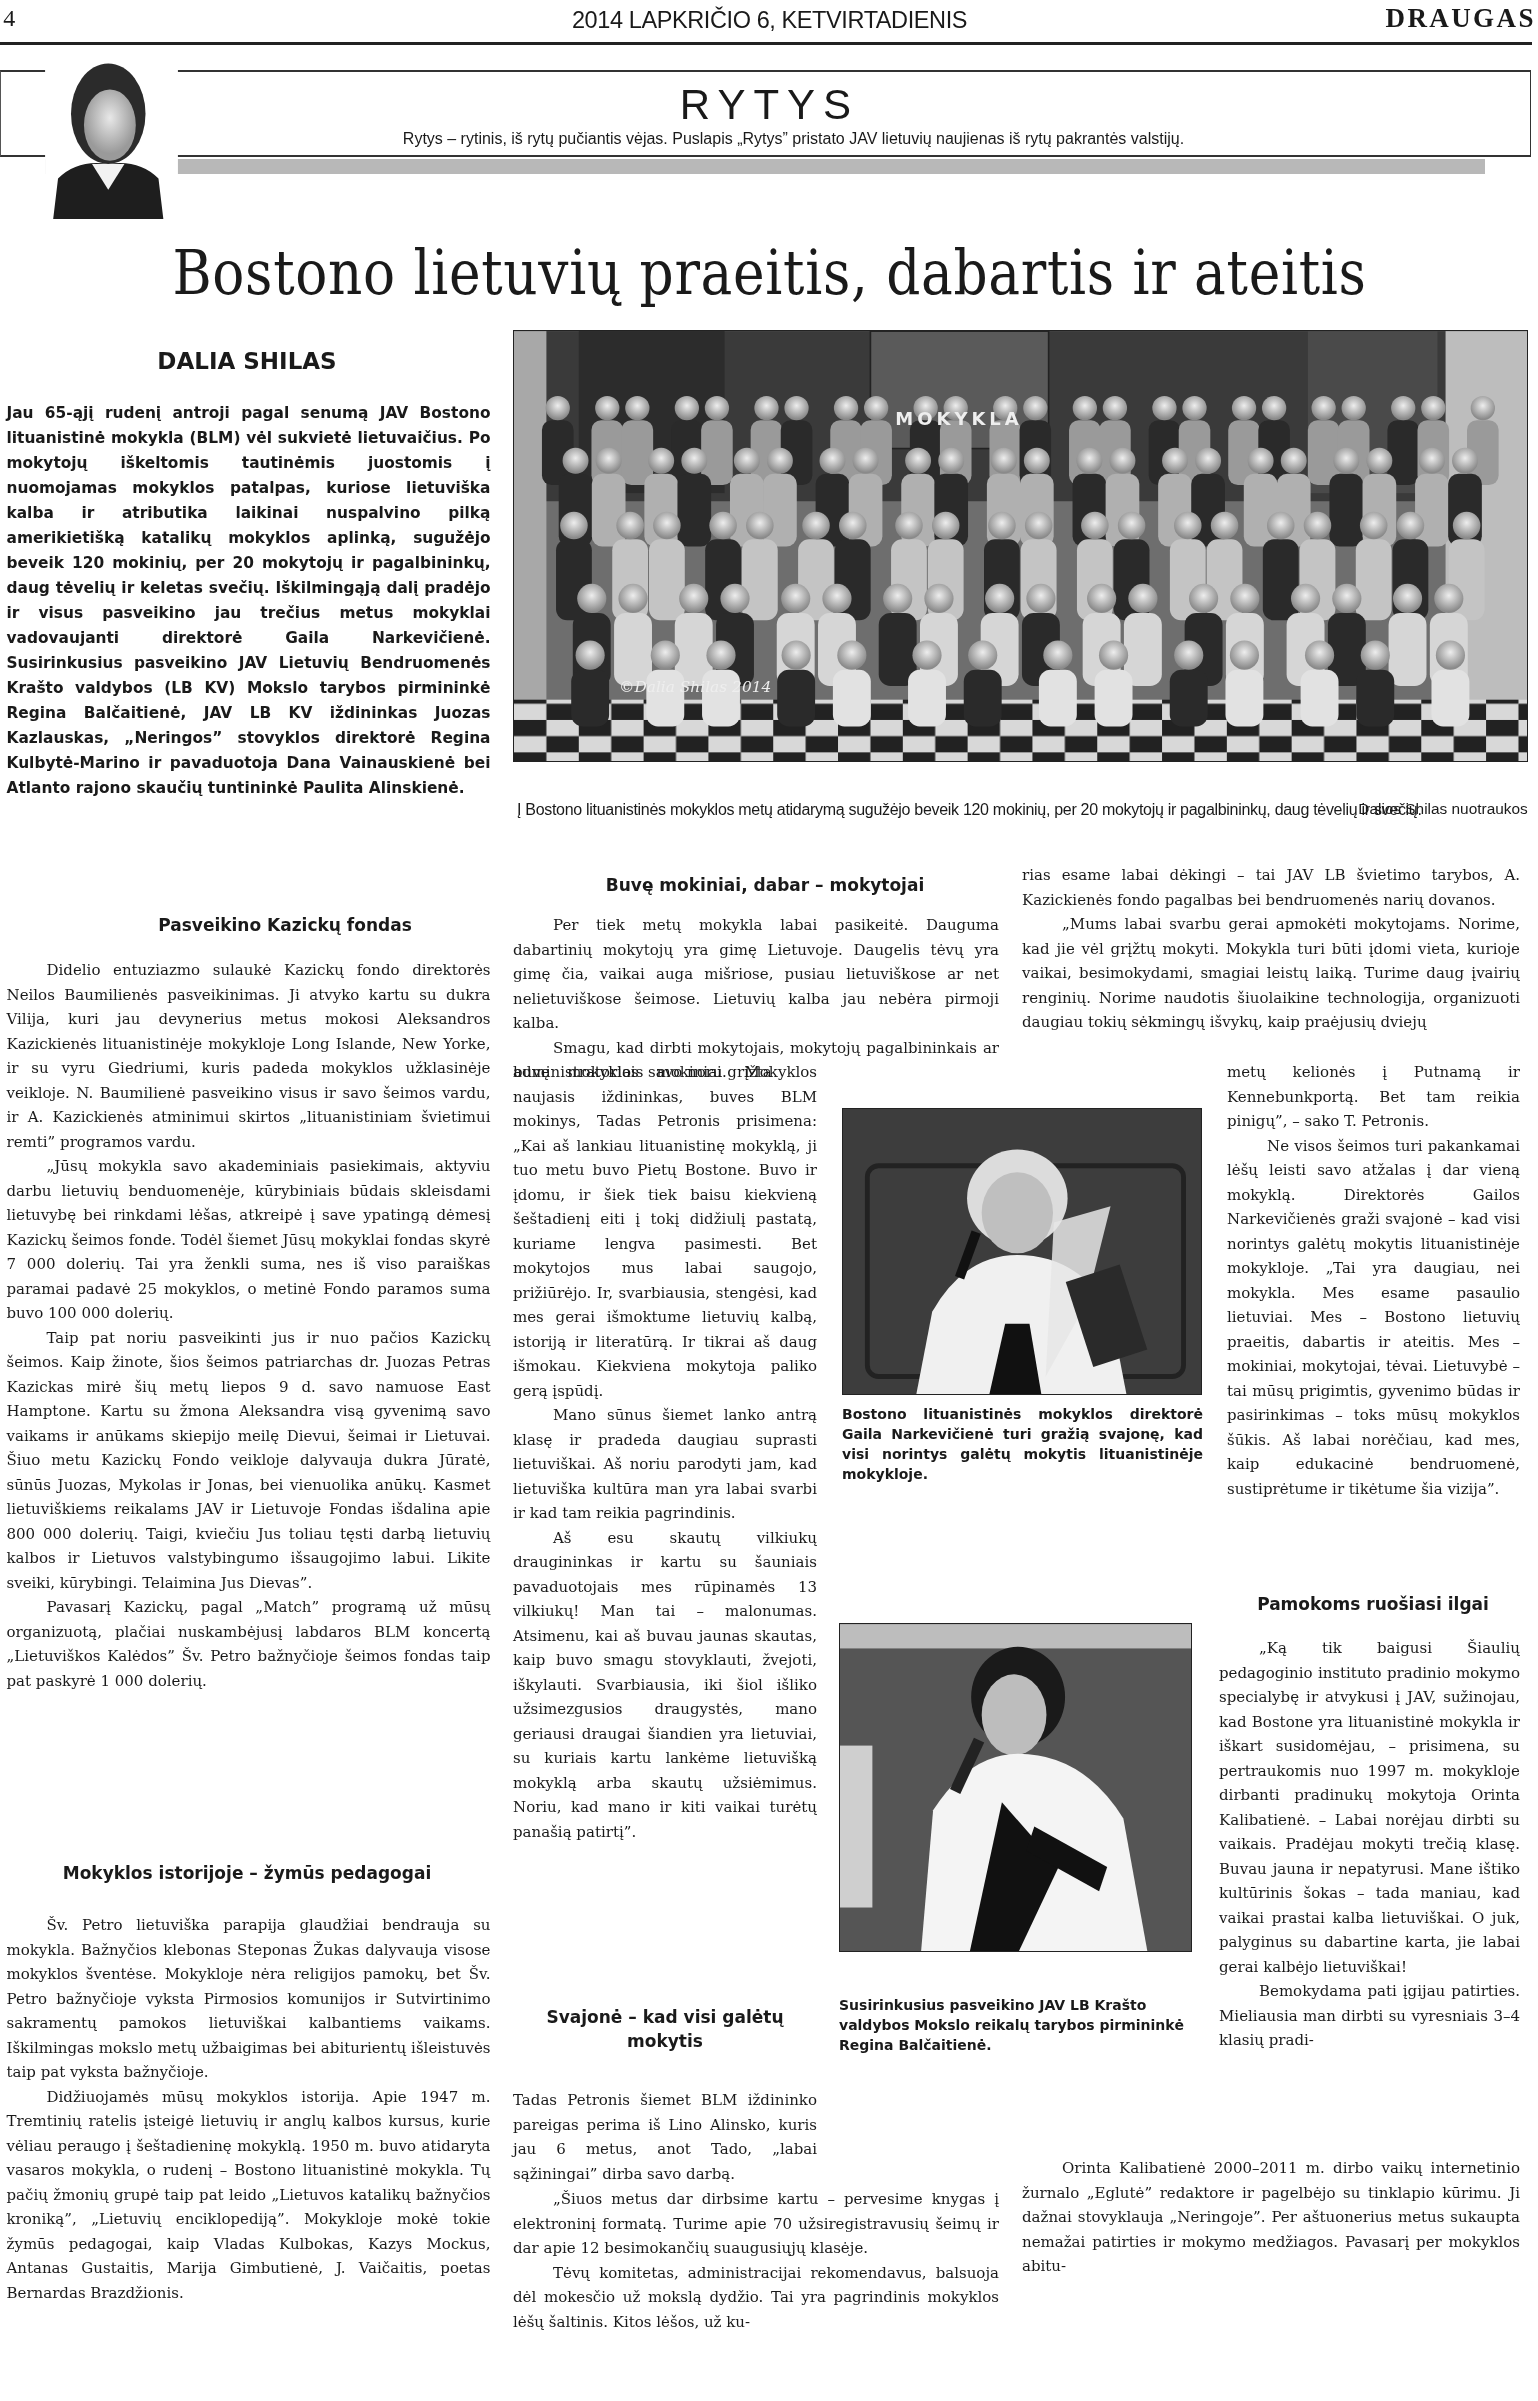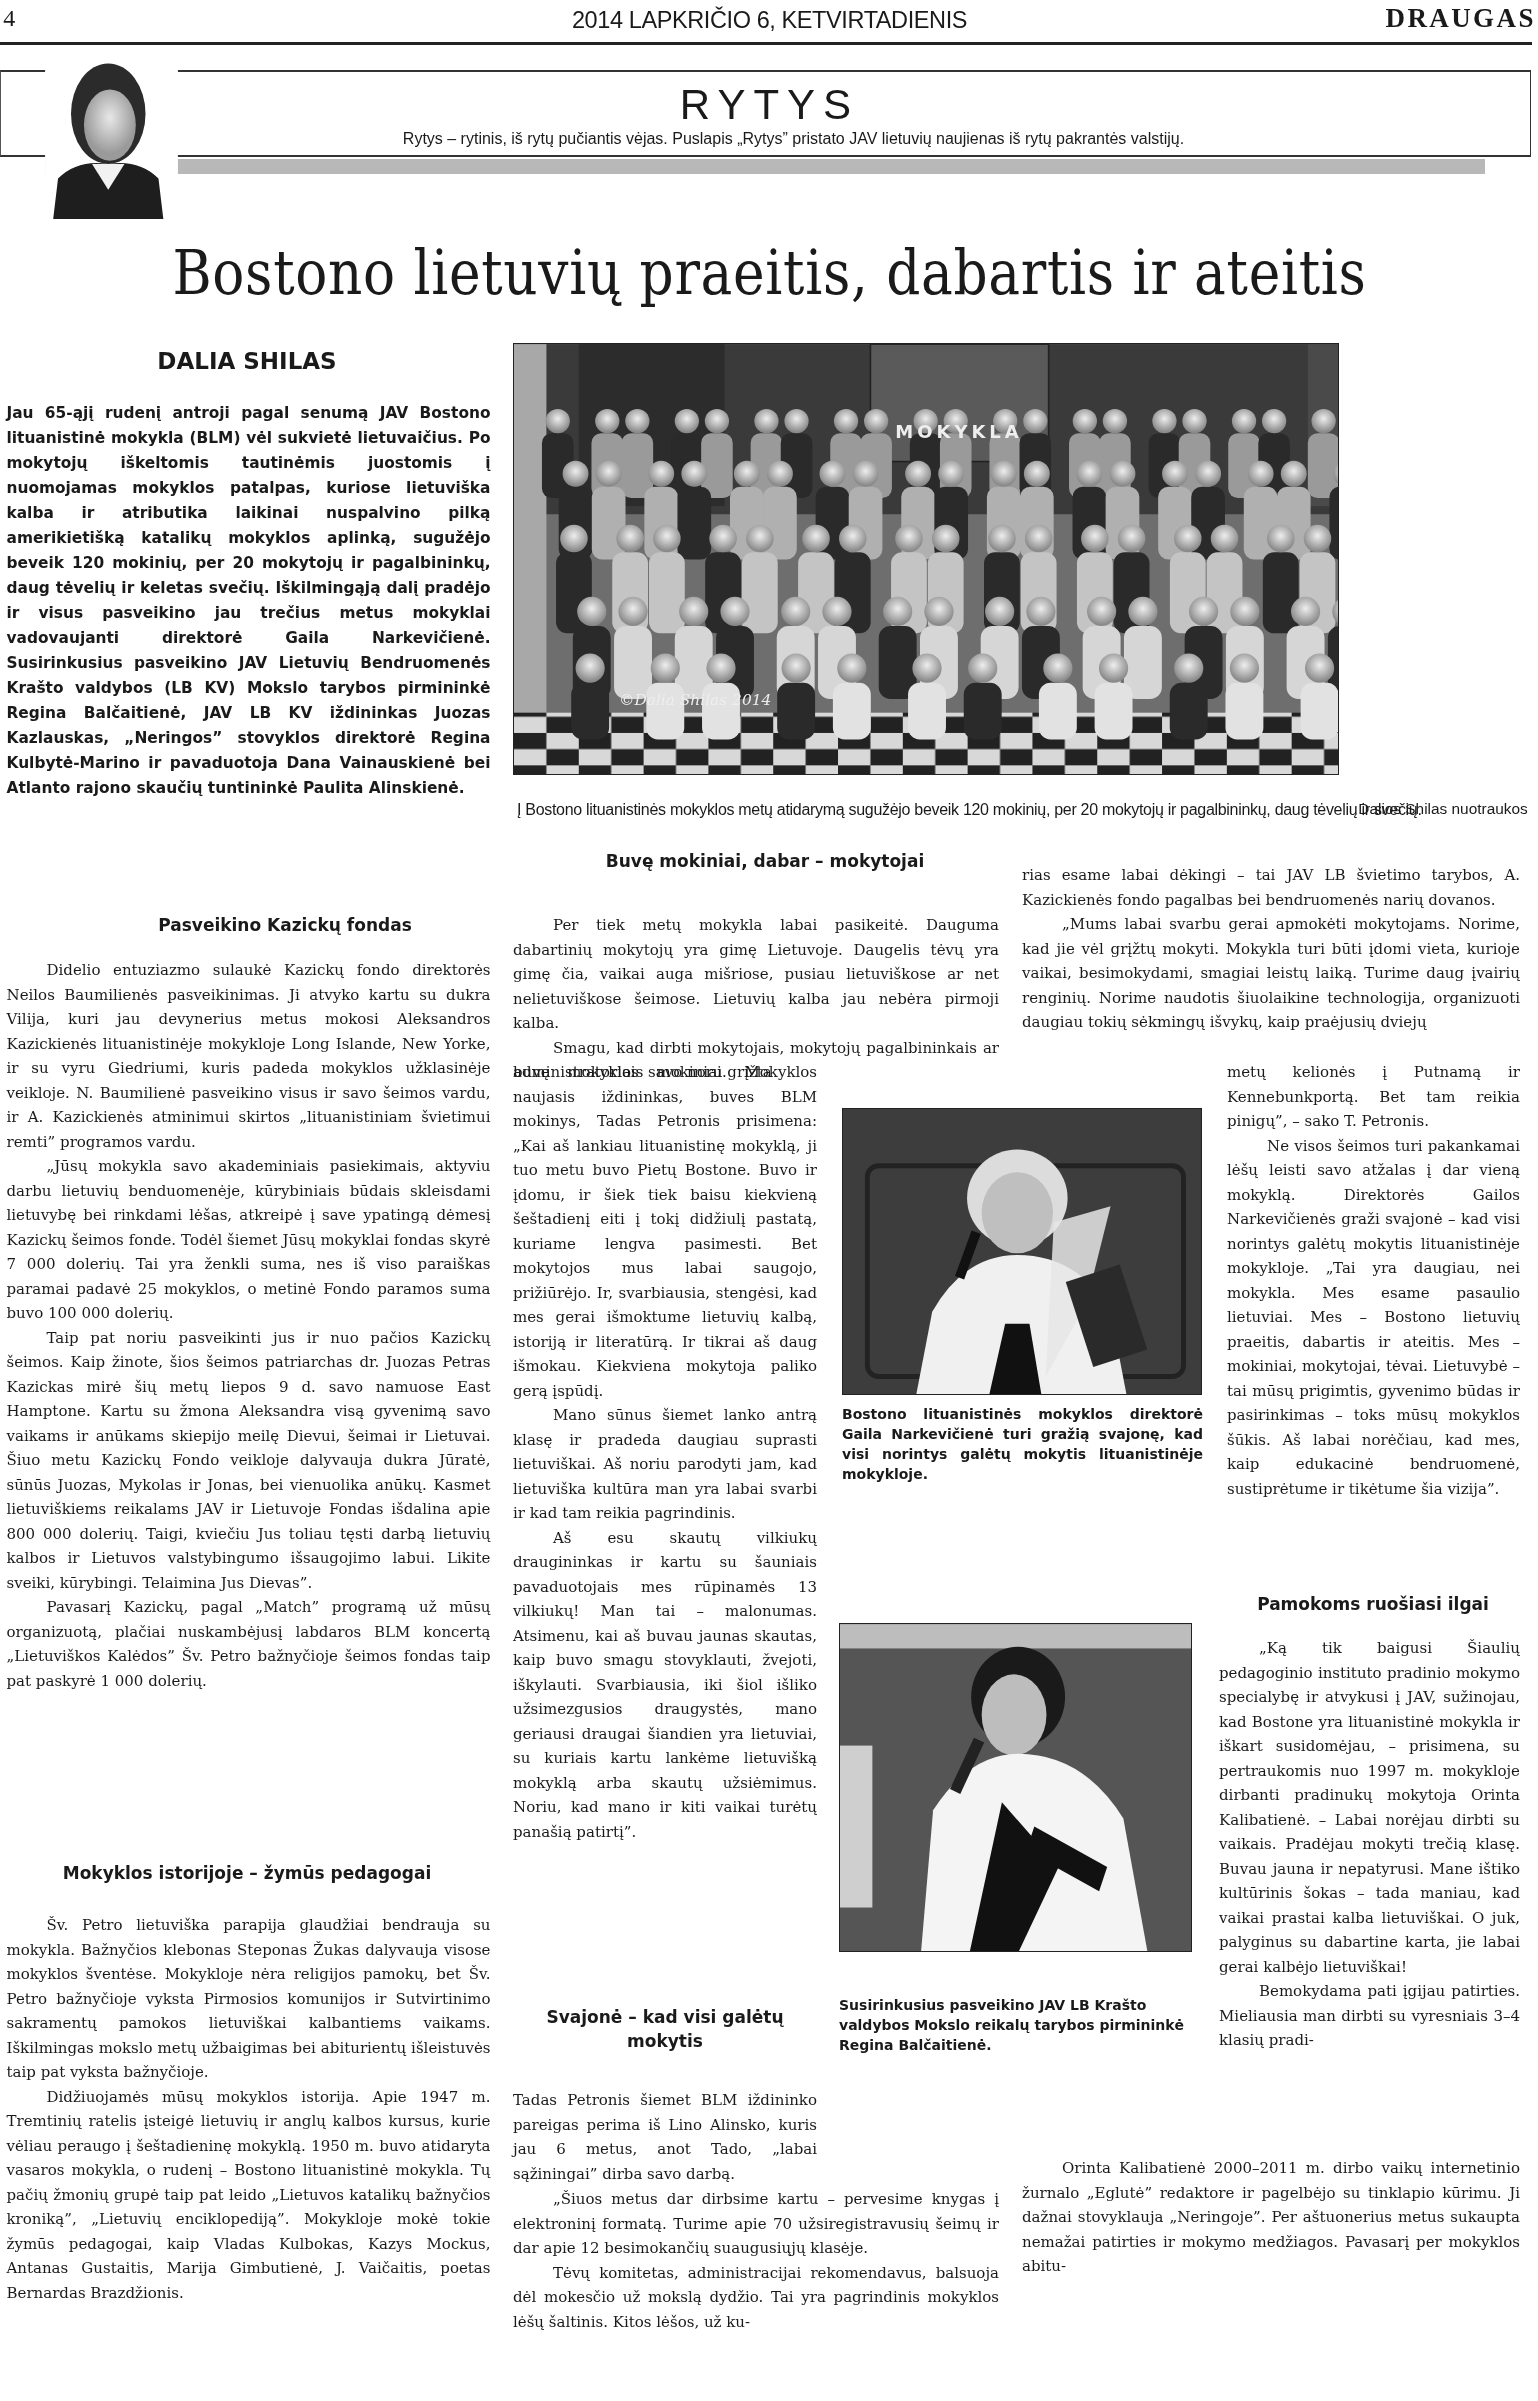--- a/index.html
+++ b/index.html
@@ -81,21 +81,21 @@
   <p>Taip pat noriu pasveikinti jus ir nuo pačios Kazickų šeimos. Kaip žinote, šios šeimos patriarchas dr. Juozas Petras Kazickas mirė šių metų liepos 9 d. savo namuose East Hamptone. Kartu su žmona Aleksandra visą gyvenimą savo vaikams ir anūkams skiepijo meilę Dievui, šeimai ir Lietuvai. Šiuo metu Kazickų Fondo veikloje dalyvauja dukra Jūratė, sūnūs Juozas, Mykolas ir Jonas, bei vienuolika anūkų. Kasmet lietuviškiems reikalams JAV ir Lietuvoje Fondas išdalina apie 800 000 dolerių. Taigi, kviečiu Jus toliau tęsti darbą lietuvių kalbos ir Lietuvos valstybingumo išsaugojimo labui. Likite sveiki, kūrybingi. Telaimina Jus Dievas”.</p>
   <p>Pavasarį Kazickų, pagal „Match” programą už mūsų organizuotą, plačiai nuskambėjusį labdaros BLM koncertą „Lietuviškos Kalėdos” Šv. Petro bažnyčioje šeimos fondas taip pat paskyrė 1 000 dolerių.</p>
 </div>
 
 <div class="abs subhead" style="left:0;width:494px;top:1863px;">Mokyklos istorijoje – žymūs pedagogai</div>
 <div class="abs col" style="left:6.5px;width:484px;top:1913px;">
   <p>Šv. Petro lietuviška parapija glaudžiai bendrauja su mokykla. Bažnyčios klebonas Steponas Žukas dalyvauja visose mokyklos šventėse. Mokykloje nėra religijos pamokų, bet Šv. Petro bažnyčioje vyksta Pirmosios komunijos ir Sutvirtinimo sakramentų pamokos lietuviškai kalbantiems vaikams. Iškilmingas mokslo metų užbaigimas bei abiturientų išleistuvės taip pat vyksta bažnyčioje.</p>
   <p>Didžiuojamės mūsų mokyklos istorija. Apie 1947 m. Tremtinių ratelis įsteigė lietuvių ir anglų kalbos kursus, kurie vėliau peraugo į šeštadieninę mokyklą. 1950 m. buvo atidaryta vasaros mokykla, o rudenį – Bostono lituanistinė mokykla. Tų pačių žmonių grupė taip pat leido „Lietuvos katalikų bažnyčios kroniką”, „Lietuvių enciklopediją”. Mokykloje mokė tokie žymūs pedagogai, kaip Vladas Kulbokas, Kazys Mockus, Antanas Gustaitis, Marija Gimbutienė, J. Vaičaitis, poetas Bernardas Brazdžionis.</p>
 </div>
 
-<div class="abs photo" style="left:513px;top:343px;width:826px;height:432px;">
+<div class="abs photo" style="left:513px;top:330px;width:1015px;height:432px;">
   <svg width="1015" height="432" viewBox="0 0 1253 533">
     <defs>
       <pattern id="checker" width="80" height="40" patternUnits="userSpaceOnUse">
         <rect width="80" height="40" fill="#d8d8d8"></rect>
         <rect width="40" height="20" fill="#222"></rect>
         <rect x="40" y="20" width="40" height="20" fill="#222"></rect>
       </pattern>
       <radialGradient id="head" cx="50%" cy="40%" r="55%">
         <stop offset="0%" stop-color="#eeeeee"></stop>
         <stop offset="100%" stop-color="#8a8a8a"></stop>
@@ -309,21 +309,21 @@
       </g>
   </svg>
   <div class="abs" style="left:356px;top:77px;width:178px;text-align:center;font-family:'DejaVu Sans',sans-serif;font-weight:bold;font-size:18px;letter-spacing:4px;color:#eee;">MOKYKLA</div>
   <div class="abs" style="left:105px;top:347px;font-family:'DejaVu Serif',serif;font-style:italic;font-size:15.4px;color:#eee;">©Dalia Shilas 2014</div>
 </div>
 <div class="abs" style="left:517px;top:800px;width:1015px;font-family:'Liberation Sans',sans-serif;font-size:16px;line-height:19.4px;letter-spacing:-0.3px;">
   <span>Į Bostono lituanistinės mokyklos metų atidarymą sugužėjo beveik 120 mokinių, per 20 mokytojų ir pagalbininkų, daug tėvelių ir svečių.</span>
 </div>
 <div class="abs credit" style="right:11.3px;top:800px;">Dalios Shilas nuotraukos</div>
 
-<div class="abs subhead" style="left:510px;width:510px;top:851px;">Buvę mokiniai, dabar – mokytojai</div>
+<div class="abs subhead" style="left:510px;width:510px;top:875px;">Buvę mokiniai, dabar – mokytojai</div>
 <div class="abs col" style="left:513px;width:486px;top:913px;">
   <p>Per tiek metų mokykla labai pasikeitė. Dauguma dabartinių mokytojų yra gimę Lietuvoje. Daugelis tėvų yra gimę čia, vaikai auga mišriose, pusiau lietuviškose ar net nelietuviškose šeimose. Lietuvių kalba jau nebėra pirmoji kalba.</p>
   <p>Smagu, kad dirbti mokytojais, mokytojų pagalbininkais ar administratoriais savo noru grįžta</p>
 </div>
 <div class="abs col" style="left:513px;width:304px;top:1060px;">
   <p class="noindent">buvę mokyklos mokiniai. Mokyklos naujasis iždininkas, buves BLM mokinys, Tadas Petronis prisimena: „Kai aš lankiau lituanistinę mokyklą, ji tuo metu buvo Pietų Bostone. Buvo ir įdomu, ir šiek tiek baisu kiekvieną šeštadienį eiti į tokį didžiulį pastatą, kuriame lengva pasimesti. Bet mokytojos mus labai saugojo, prižiūrėjo. Ir, svarbiausia, stengėsi, kad mes gerai išmoktume lietuvių kalbą, istoriją ir literatūrą. Ir tikrai aš daug išmokau. Kiekviena mokytoja paliko gerą įspūdį.</p>
   <p>Mano sūnus šiemet lanko antrą klasę ir pradeda daugiau suprasti lietuviškai. Aš noriu parodyti jam, kad lietuviška kultūra man yra labai svarbi ir kad tam reikia pagrindinis.</p>
   <p>Aš esu skautų vilkiukų draugininkas ir kartu su šauniais pavaduotojais mes rūpinamės 13 vilkiukų! Man tai – malonumas. Atsimenu, kai aš buvau jaunas skautas, kaip buvo smagu stovyklauti, žvejoti, iškylauti. Svarbiausia, iki šiol išliko užsimezgusios draugystės, mano geriausi draugai šiandien yra lietuviai, su kuriais kartu lankėme lietuvišką mokyklą arba skautų užsiėmimus. Noriu, kad mano ir kiti vaikai turėtų panašią patirtį”.</p>
 </div>
 

